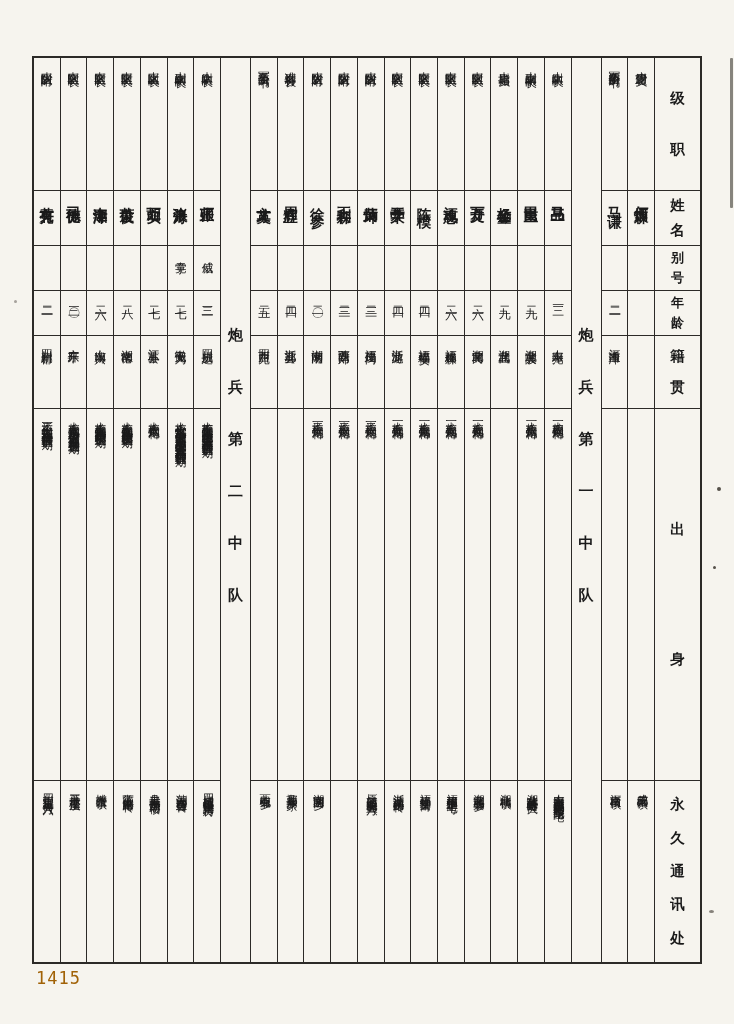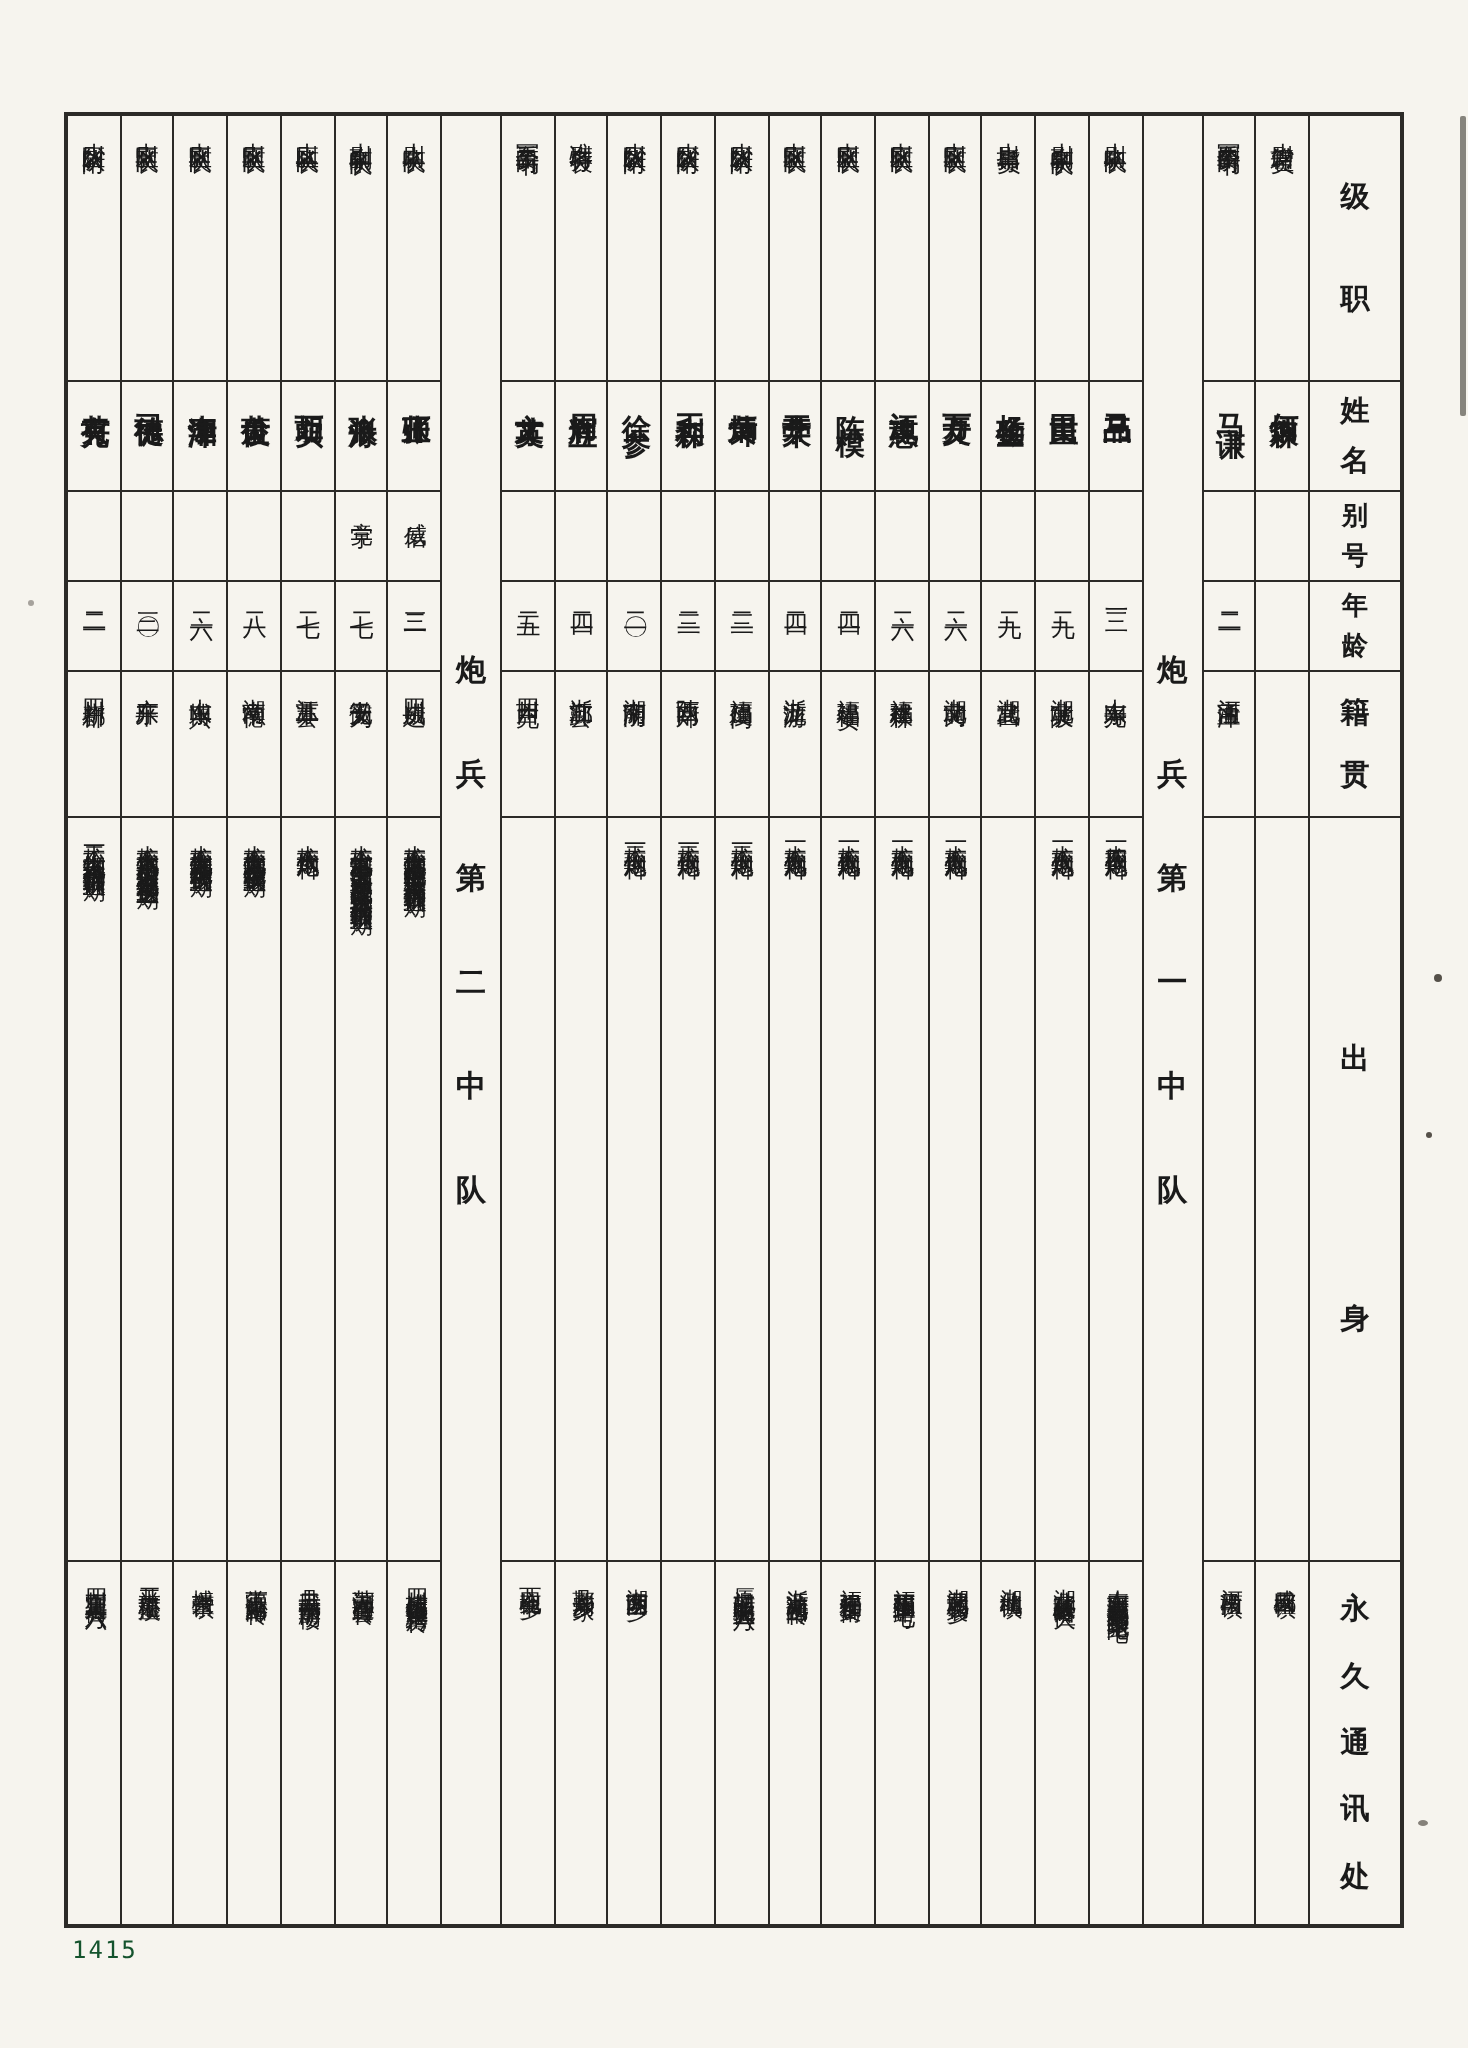--- a/index.html
+++ b/index.html
@@ -67,21 +67,21 @@
   .h-age{height:45px;font-size:13px;}
   .h-native{height:73px;}
   .h-background{height:372px;}
   .h-address{flex:1;}
   
   .schar{font-size:15px;font-weight:700;display:block;}
   
   .pageno{
     position:absolute;left:36px;top:968px;
     font-family:"DejaVu Sans Mono", monospace;
-    font-size:12px;letter-spacing:1px;color:#14532d;
+    font-size:17px;letter-spacing:1px;color:#a16207;
   }
   
   .edge-line{position:absolute;right:1px;top:58px;width:3px;height:150px;background:#4a4841;opacity:.65;border-radius:1px;}
   .speck{position:absolute;background:#555049;border-radius:50%;}
   .sp-a{right:13px;top:487px;width:4px;height:4px;}
   .sp-b{right:18px;top:566px;width:3px;height:3px;}
   .sp-c{right:20px;top:910px;width:5px;height:3px;opacity:.7;}
   .sp-d{left:14px;top:300px;width:3px;height:3px;opacity:.5;}
 </style>
 </head>

